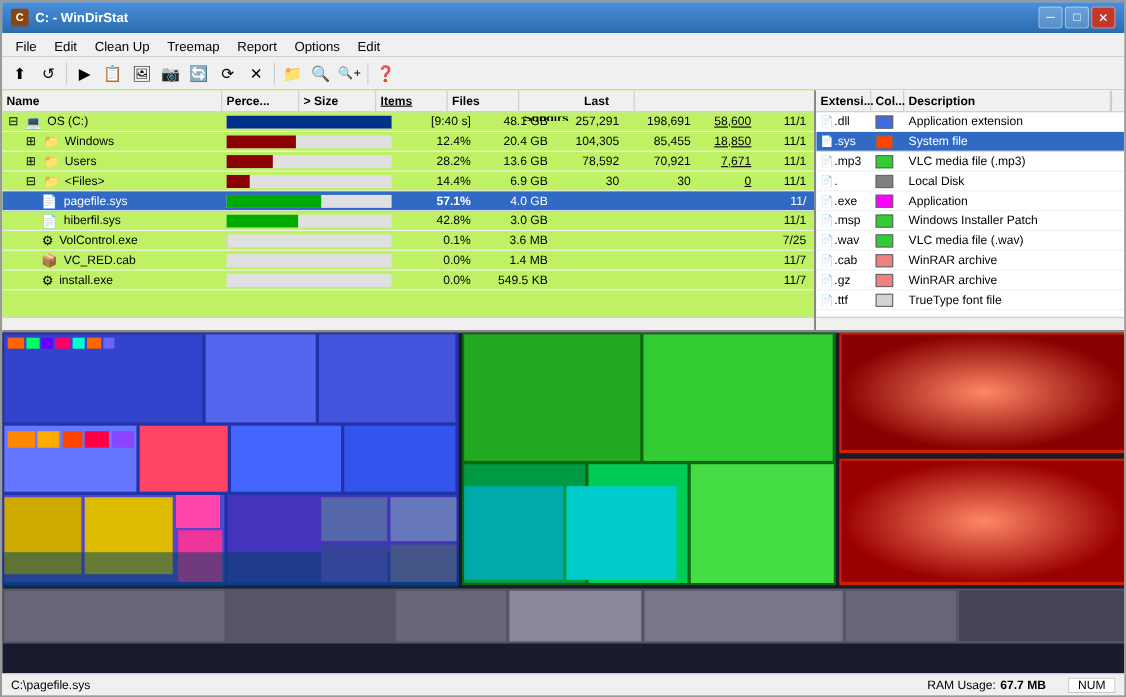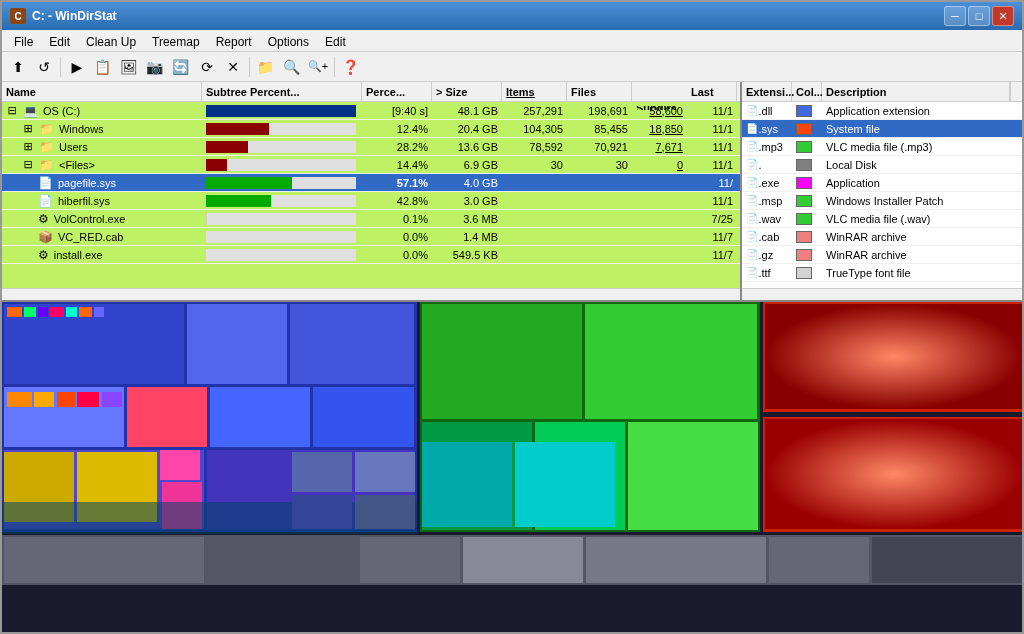--- a/index.html
+++ b/index.html
@@ -344,21 +344,20 @@
     <button class="tb-btn">❓</button>
   </div>
 
   <div class="main-content">
 
     <div class="upper-section">
 
       <div class="file-tree">
         <div class="tree-header">
           <div class="tree-col col-name">Name</div>
-          <div class="tree-col col-subtree">Subtree Percent...</div>
           <div class="tree-col col-perce">Perce...</div>
           <div class="tree-col col-size">&gt; Size</div>
           <div class="tree-col col-items">Items</div>
           <div class="tree-col col-files">Files</div>
           <div class="tree-col col-subdirs">Subdirs</div>
           <div class="tree-col col-last">Last</div>
         </div>
         <div class="tree-body">
 
         <div class="tree-row">
@@ -713,13 +712,19 @@
 
           <rect x="290" y="150" width="60" height="40" fill="#5566aa"></rect>
           <rect x="353" y="150" width="60" height="40" fill="#6677bb"></rect>
           <rect x="290" y="193" width="60" height="34" fill="#334499"></rect>
           <rect x="353" y="193" width="60" height="34" fill="#445588"></rect>
         </svg>
       </div>
     </div>
   </div>
 
+  <div class="status-bar">
+    <span>C:\pagefile.sys</span>
+    <span style="margin-left:auto;">RAM Usage:</span>
+    <span style="font-weight:bold;">67.7 MB</span>
+    <span class="status-numlock">NUM</span>
+  </div>
 </div>
 
 </body></html>

